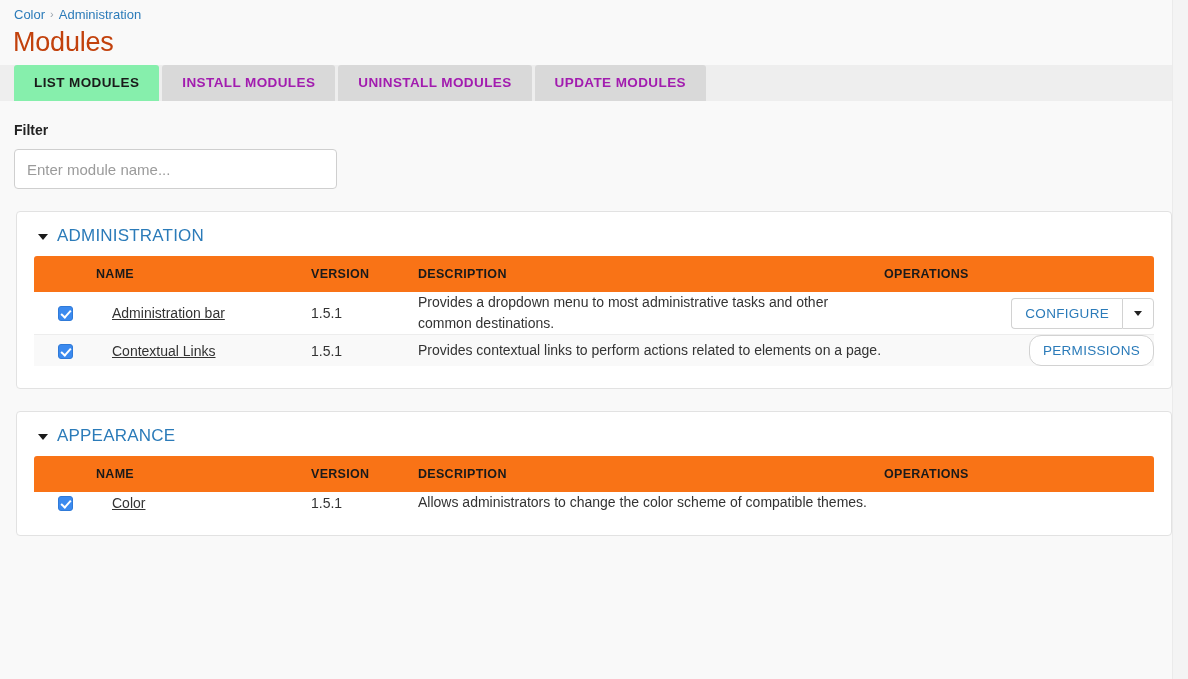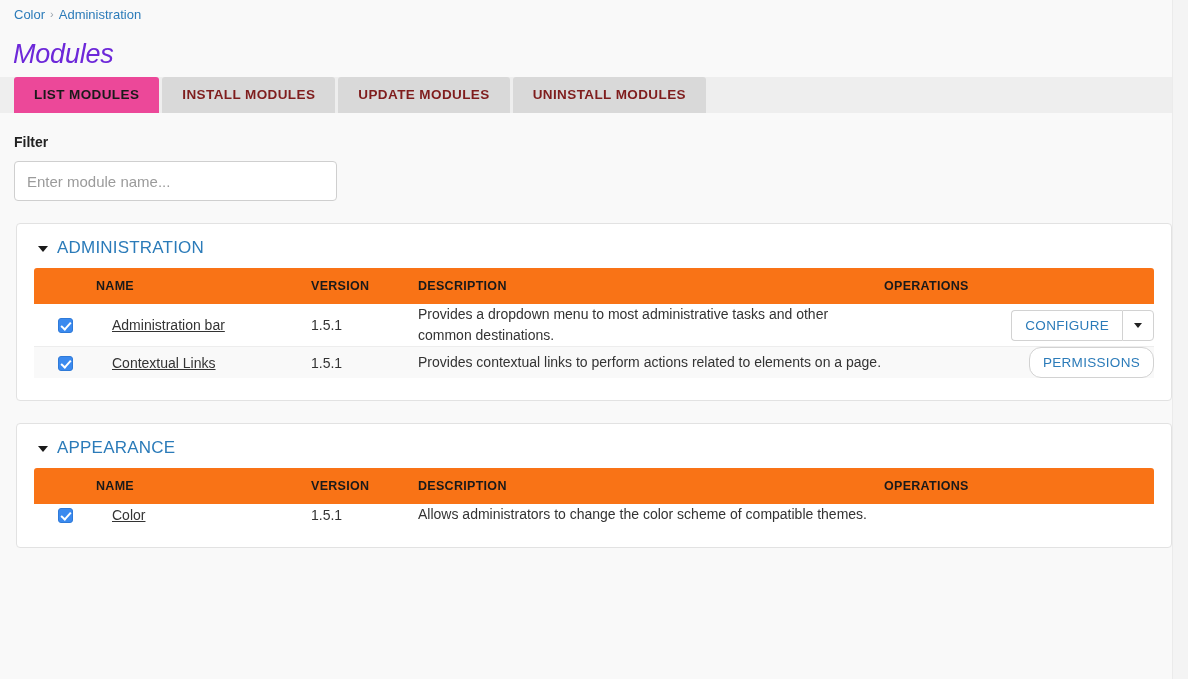--- a/index.html
+++ b/index.html
@@ -40,28 +40,27 @@
   .crumb-sep {
     color: #9aa4ad;
     font-size: 11px;
     padding: 0 5px;
     position: relative;
     top: -1px;
   }
 
   
   .page-title {
-    margin: 14px 0 0 0;
+    margin: 2px 0 0 0;
     padding: 0 0 0 13px;
     font-size: 27px;
     line-height: 34px;
     font-weight: normal;
-    color: #6d28d9;
+    color: #c2410c;
     letter-spacing: -0.2px;
-    font-style: italic;
   }
 
   
   .tabstrip-wrap {
     position: relative;
     margin-top: 6px;
     height: 36px;
     background: #eeeeee;
   }
   .tabstrip {
@@ -71,30 +70,30 @@
     padding-left: 14px;
     box-sizing: border-box;
   }
   .tab {
     height: 36px;
     line-height: 36px;
     padding: 0 20px;
     font-size: 13.5px;
     font-weight: bold;
     letter-spacing: 0.4px;
-    color: #7f1d1d;
+    color: #a21caf;
     background: #d9d9d9;
     border-radius: 3px 3px 0 0;
     margin-right: 3px;
     cursor: pointer;
     white-space: nowrap;
     user-select: none;
   }
   .tab.active {
-    background: #ec4899;
+    background: #86efac;
     color: #1a1a1a;
   }
 
   
   .filter-block {
     padding: 20px 0 0 14px;
   }
   .filter-label {
     font-size: 14px;
     font-weight: bold;
@@ -304,22 +303,22 @@
   <div class="breadcrumb">
     <a>Color</a><span class="crumb-sep">›</span><a>Administration</a>
   </div>
 
   <h1 class="page-title">Modules</h1>
 
   <div class="tabstrip-wrap">
     <div class="tabstrip">
       <div class="tab active">LIST MODULES</div>
       <div class="tab">INSTALL MODULES</div>
+      <div class="tab">UNINSTALL MODULES</div>
       <div class="tab">UPDATE MODULES</div>
-      <div class="tab">UNINSTALL MODULES</div>
     </div>
   </div>
 
   <div class="filter-block">
     <div class="filter-label">Filter</div>
     <input class="filter-input" type="text" placeholder="Enter module name..." style="">
   </div>
 
   <div style="height:22px"></div>
   <div class="group-card">

